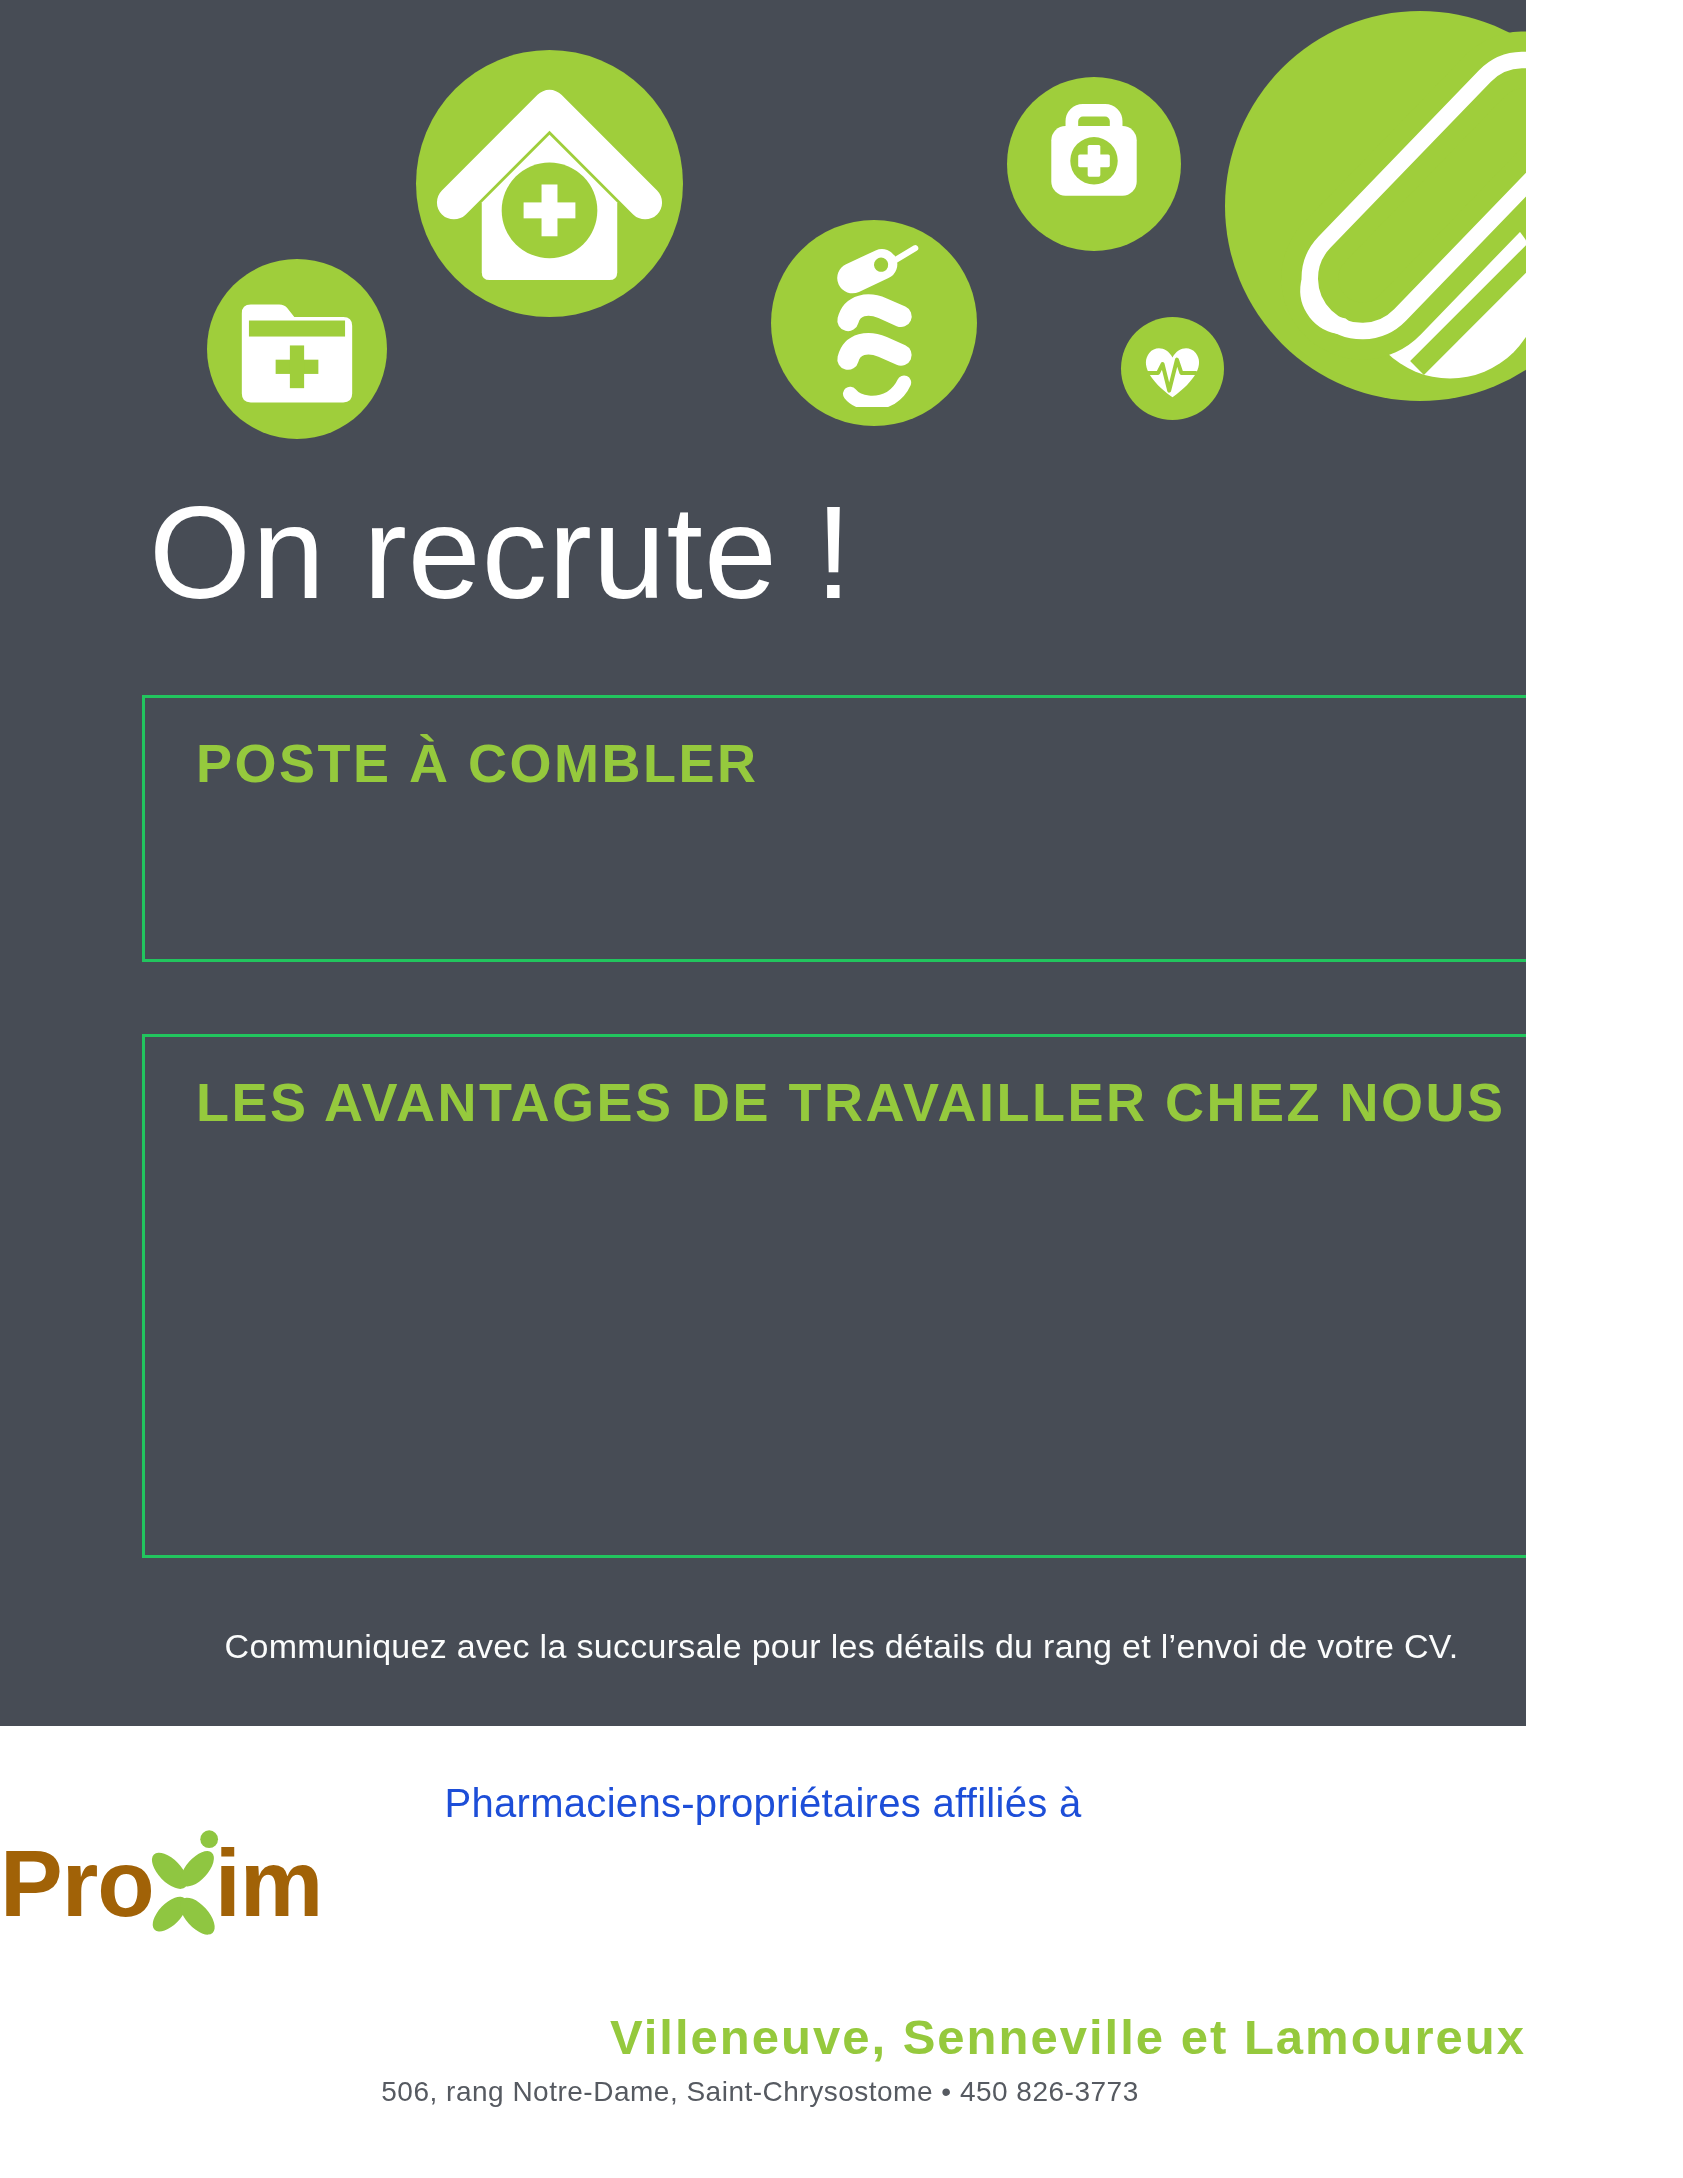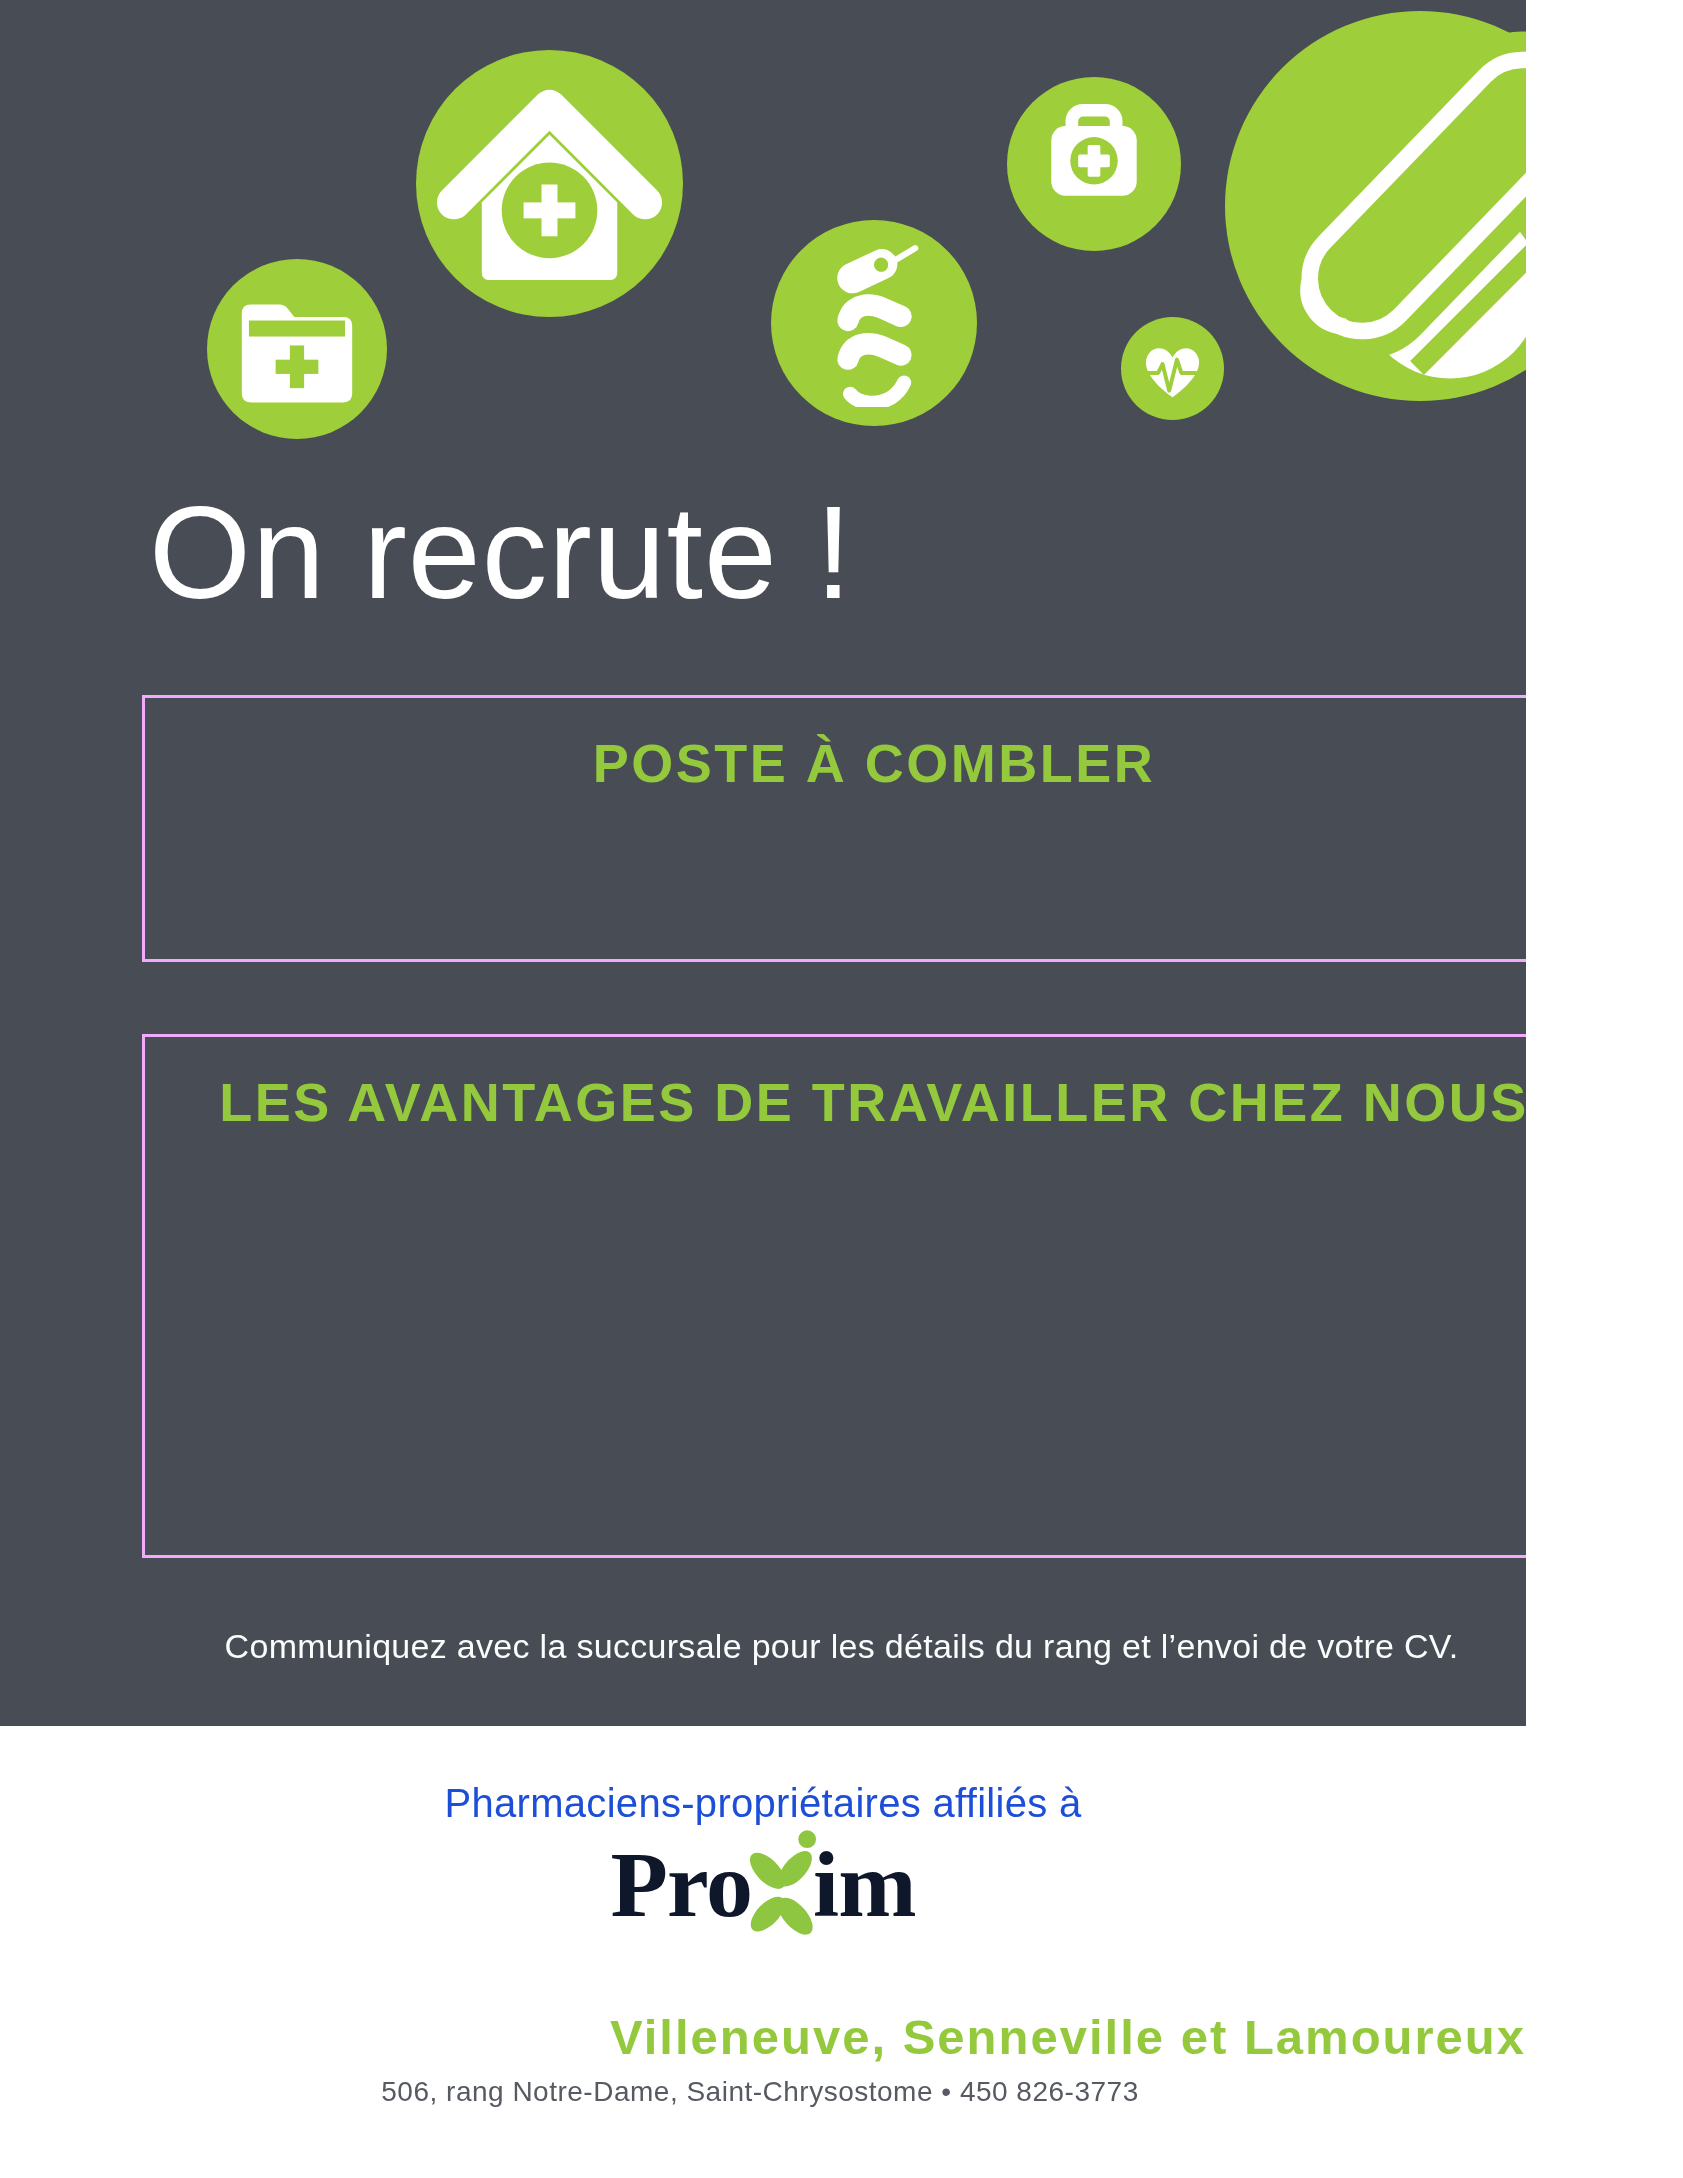--- a/index.html
+++ b/index.html
@@ -16,39 +16,39 @@
   #c-house{left:416px;top:50px;width:267px;height:267px;}
   #c-snake{left:771px;top:220px;width:206px;height:206px;}
   #c-kit{left:1007px;top:77px;width:174px;height:174px;}
   #c-heart{left:1121px;top:317px;width:103px;height:103px;}
   #c-pill{left:1225px;top:11px;width:390px;height:390px;}
 
   .title{
     position:absolute;left:149px;top:487px;color:#ffffff;
     font-size:131px;font-weight:300;line-height:1;letter-spacing:1px;white-space:pre;
   }
-  .box{position:absolute;left:142px;width:1407px;border:3px solid #f0abfc;text-align:center;}
+  .box{position:absolute;left:142px;width:1407px;border:3px solid #22c55e;}
   #box-poste{top:695px;height:261px;}
   #box-avantages{top:1034px;height:518px;}
   .box-heading{
     margin:33px 0 0 51px;font-size:54px;font-weight:bold;color:#95C93D;
     letter-spacing:2.5px;line-height:1.2;
   }
   .contact-note{
     position:absolute;left:0;right:0;top:1626px;text-align:center;
     color:#FBFCFC;font-size:34px;letter-spacing:0.3px;line-height:1.2;
   }
   .affiliation{
     position:absolute;left:0;right:0;top:1779px;text-align:center;
     color:#1d4ed8;font-size:40px;letter-spacing:0.3px;line-height:1.2;
   }
   .brand{
     position:absolute;left:0;right:0;top:1837px;
-    display:flex;justify-content:center;align-items:flex-start;
-    color:#0f172a;font-family:Liberation Serif, serif;font-weight:bold;
+    display:flex;justify-content:flex-start;align-items:flex-start;
+    color:#a16207;font-family:Liberation Sans, sans-serif;font-weight:bold;
     font-size:94px;line-height:1;letter-spacing:-1px;
   }
   .brand .leafx{margin:-8px -6px 0 -6px;}
   .owners{
     position:absolute;left:0;right:0;top:2008px;text-align:right;
     color:#95C93D;font-size:49px;font-weight:bold;letter-spacing:2px;line-height:1.2;
   }
   .address{
     position:absolute;left:0;right:6px;top:2075px;text-align:center;
     color:#565A61;font-size:28px;letter-spacing:0.5px;line-height:1.2;

